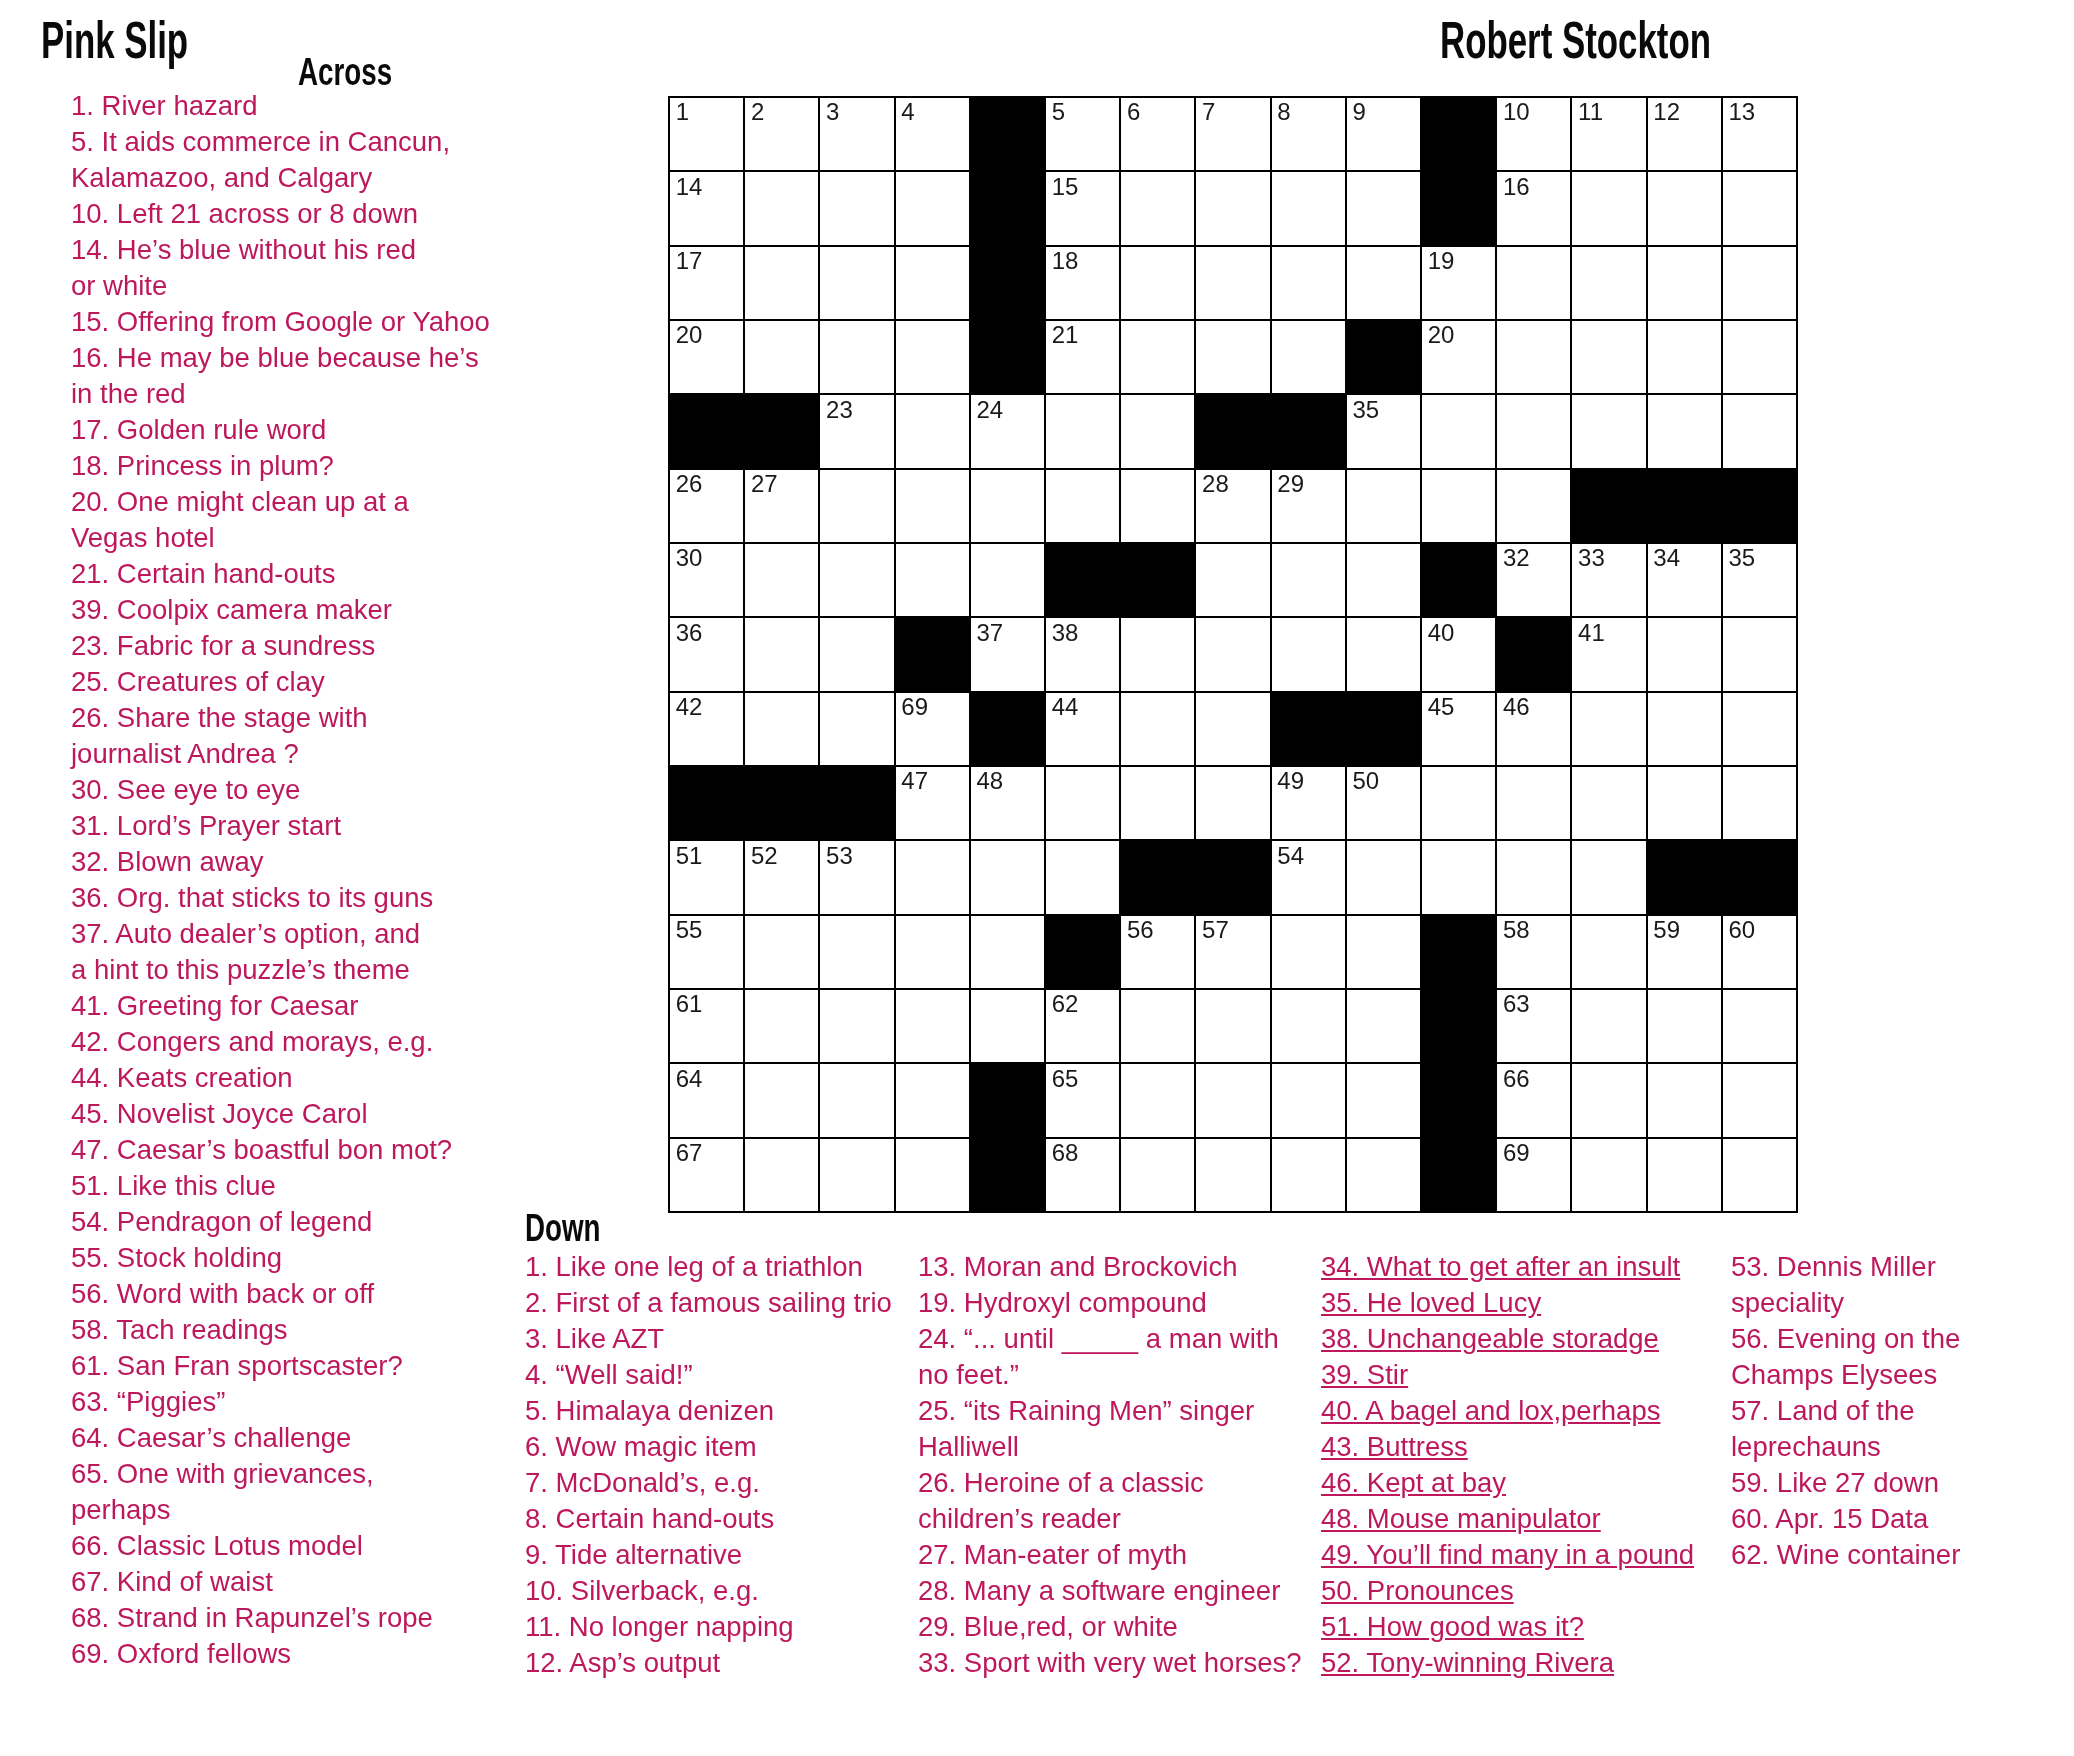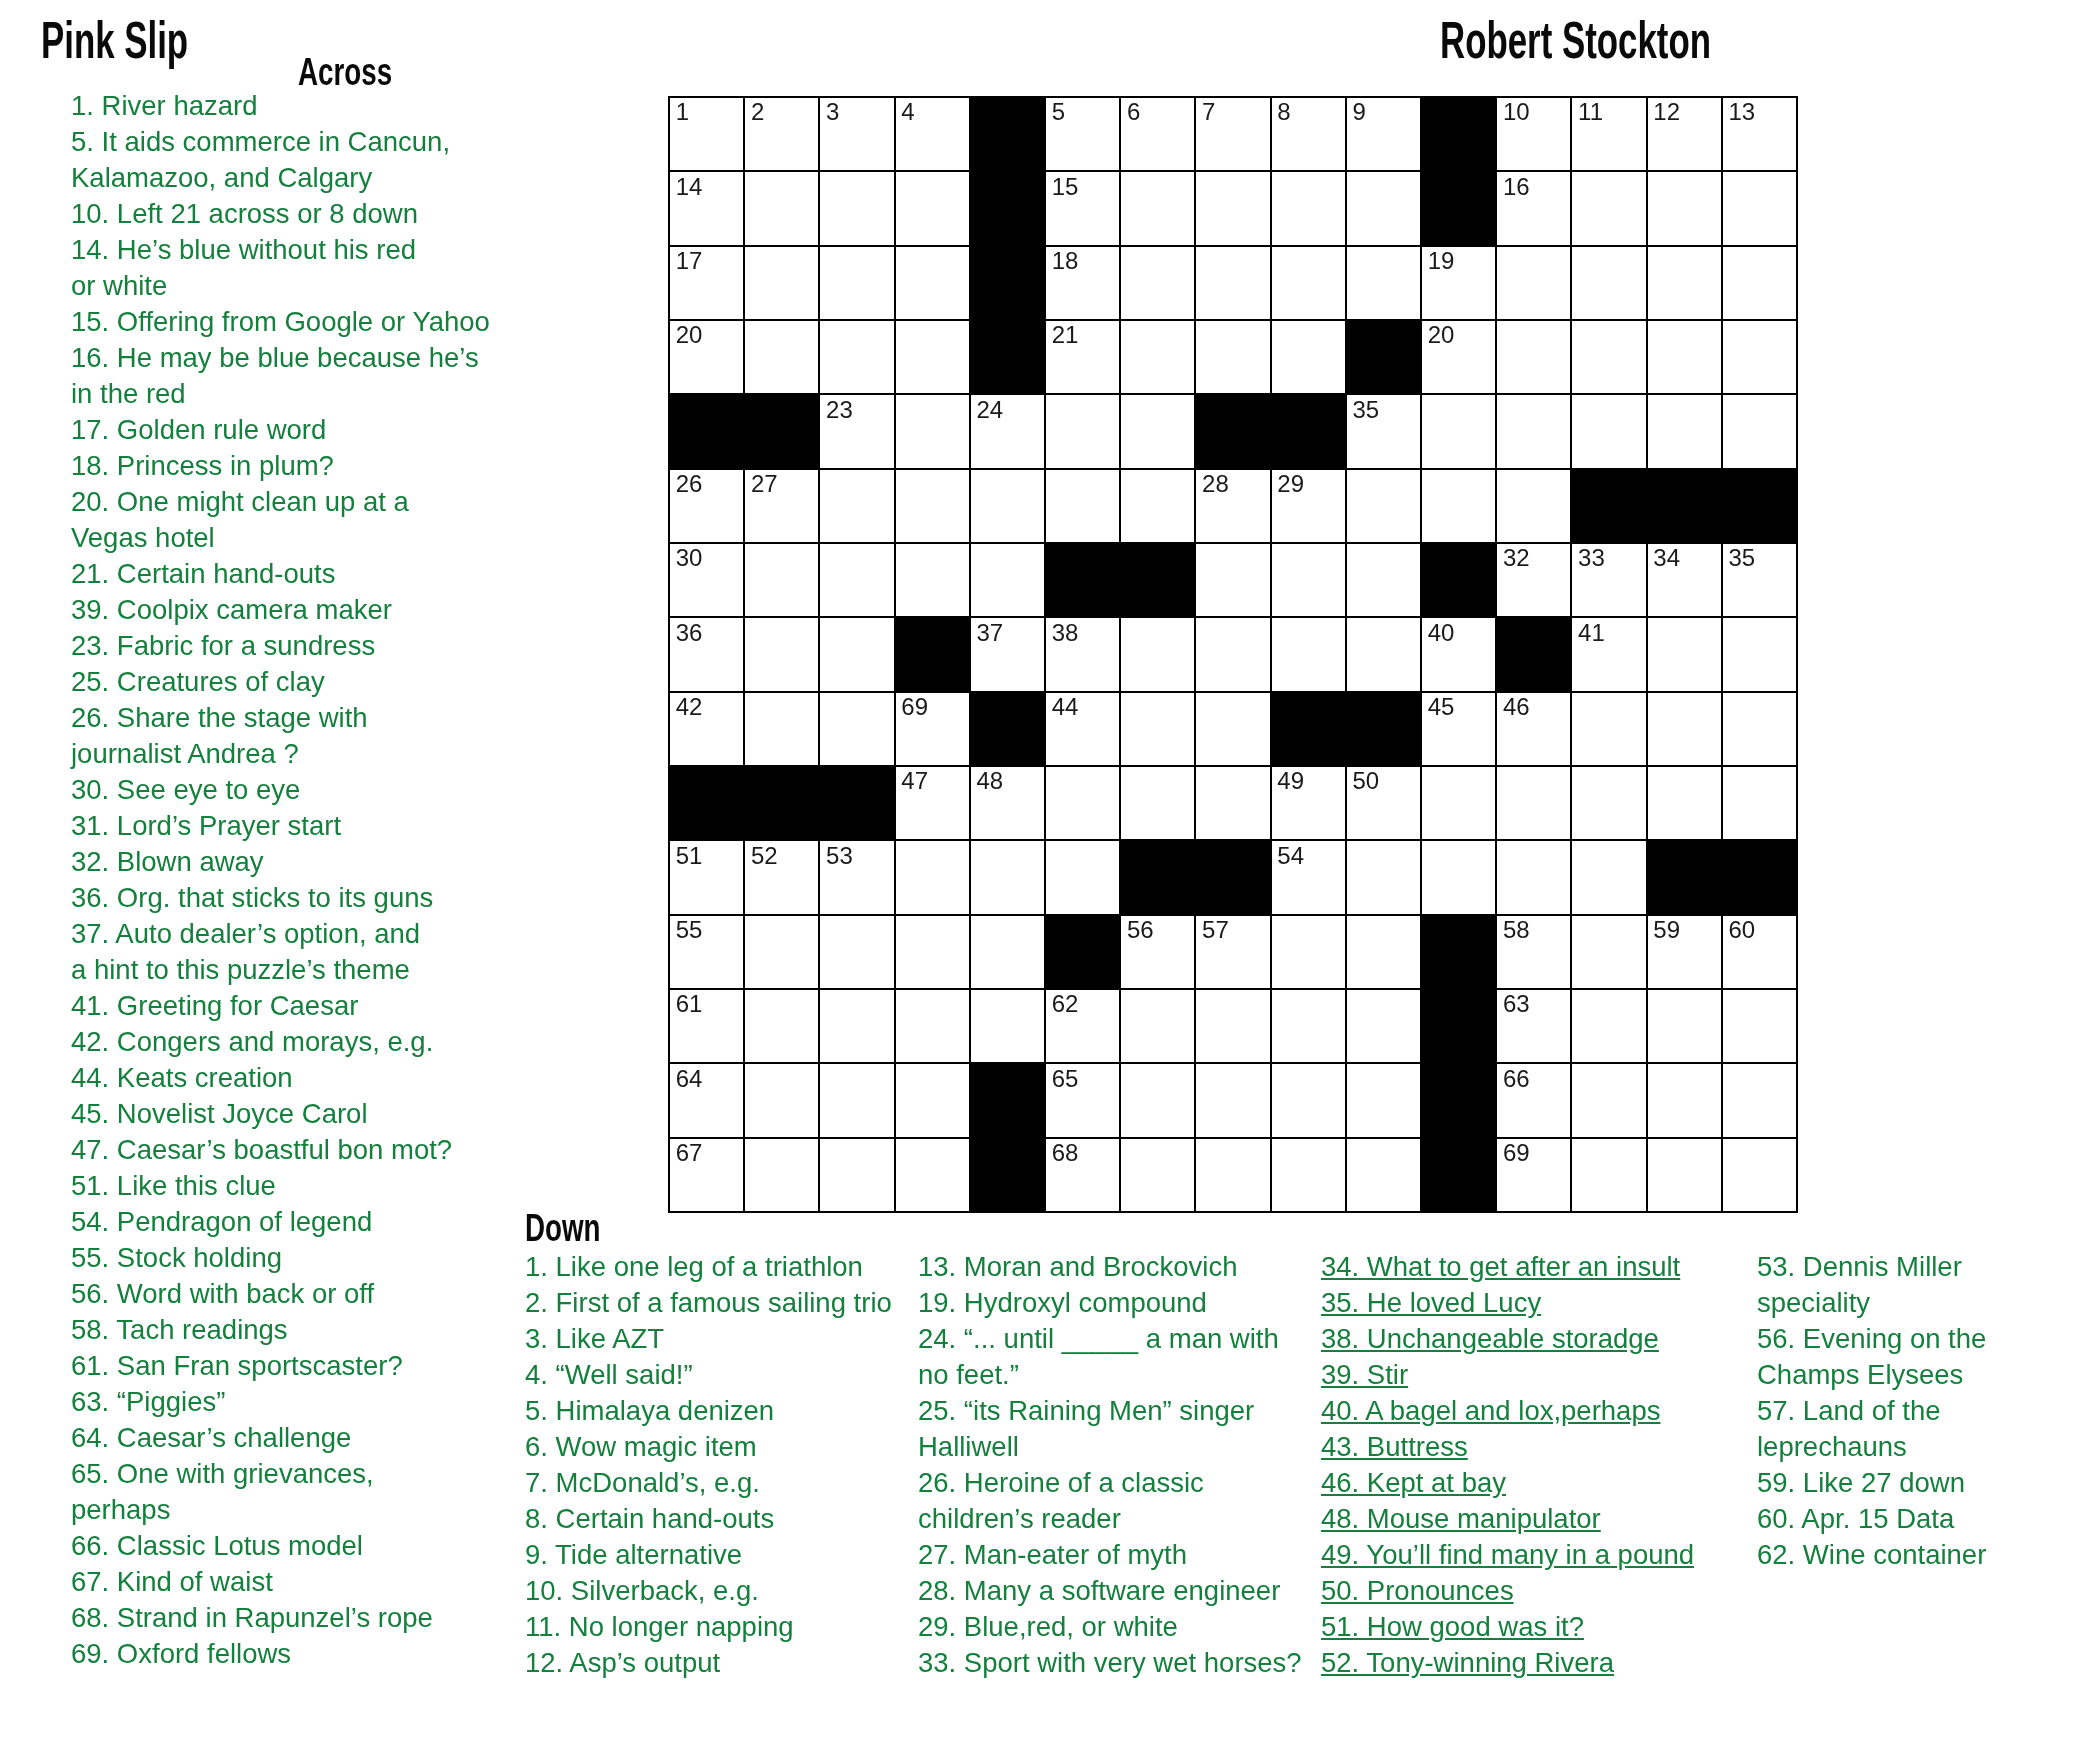--- a/index.html
+++ b/index.html
@@ -13,28 +13,28 @@
   }
   #pink-slip{left:41px;top:13px;}
   #author{left:1440px;top:13px;}
   .section-title{
     position:absolute;font-size:38px;font-weight:700;color:#0a0a0a;
     transform:scaleX(0.73);transform-origin:left top;white-space:pre;line-height:1.05;
   }
   #across-heading{left:298px;top:53px;}
   #down-heading{left:525px;top:1209px;}
   .clues{
-    position:absolute;font-size:27.5px;line-height:36px;white-space:pre;color:#15803d;
+    position:absolute;font-size:27.5px;line-height:36px;white-space:pre;color:#be185d;
   }
   #across-list{left:71px;top:88px;}
   .down-col{top:1249px;}
   #down-col-1{left:525px;}
   #down-col-2{left:918px;}
   #down-col-3{left:1321px;text-decoration:underline;}
-  #down-col-4{left:1731px;margin-left:26px;}
+  #down-col-4{left:1731px;}
   #grid{
     position:absolute;left:668px;top:96px;width:1128px;height:1115px;
     display:grid;grid-template-columns:repeat(15,1fr);grid-template-rows:repeat(15,1fr);
     border:1.6px solid #000;background:#fff;
   }
   .cell{border:0.8px solid #000;position:relative;background:#fff;}
   .cell.black{background:#000;}
   .cell .num{
     position:absolute;top:2.4px;left:5.7px;font-size:24px;line-height:1;color:#1a1a1a;
   }

